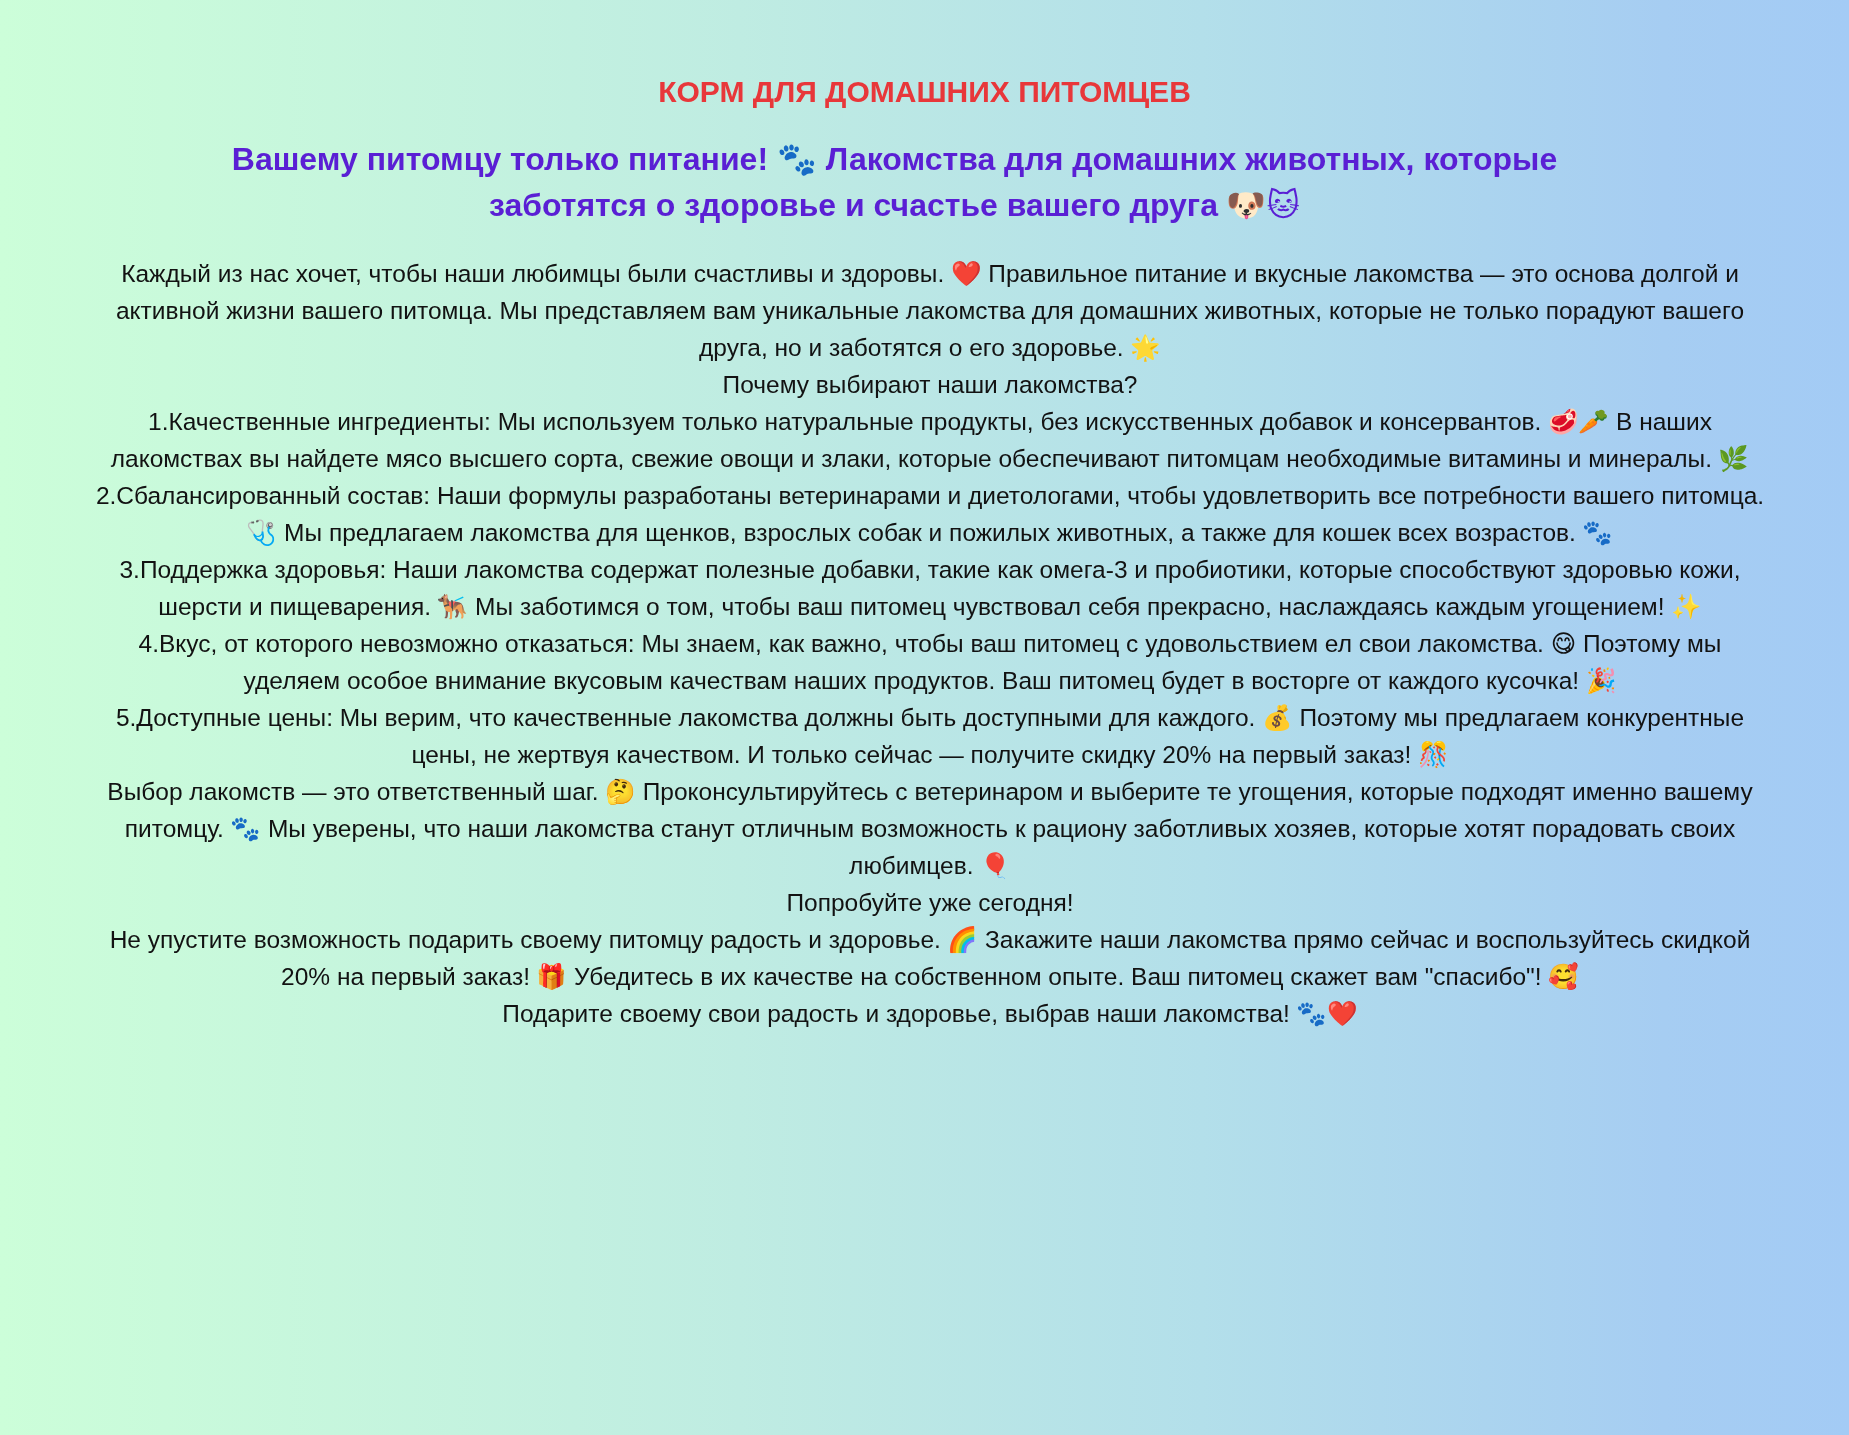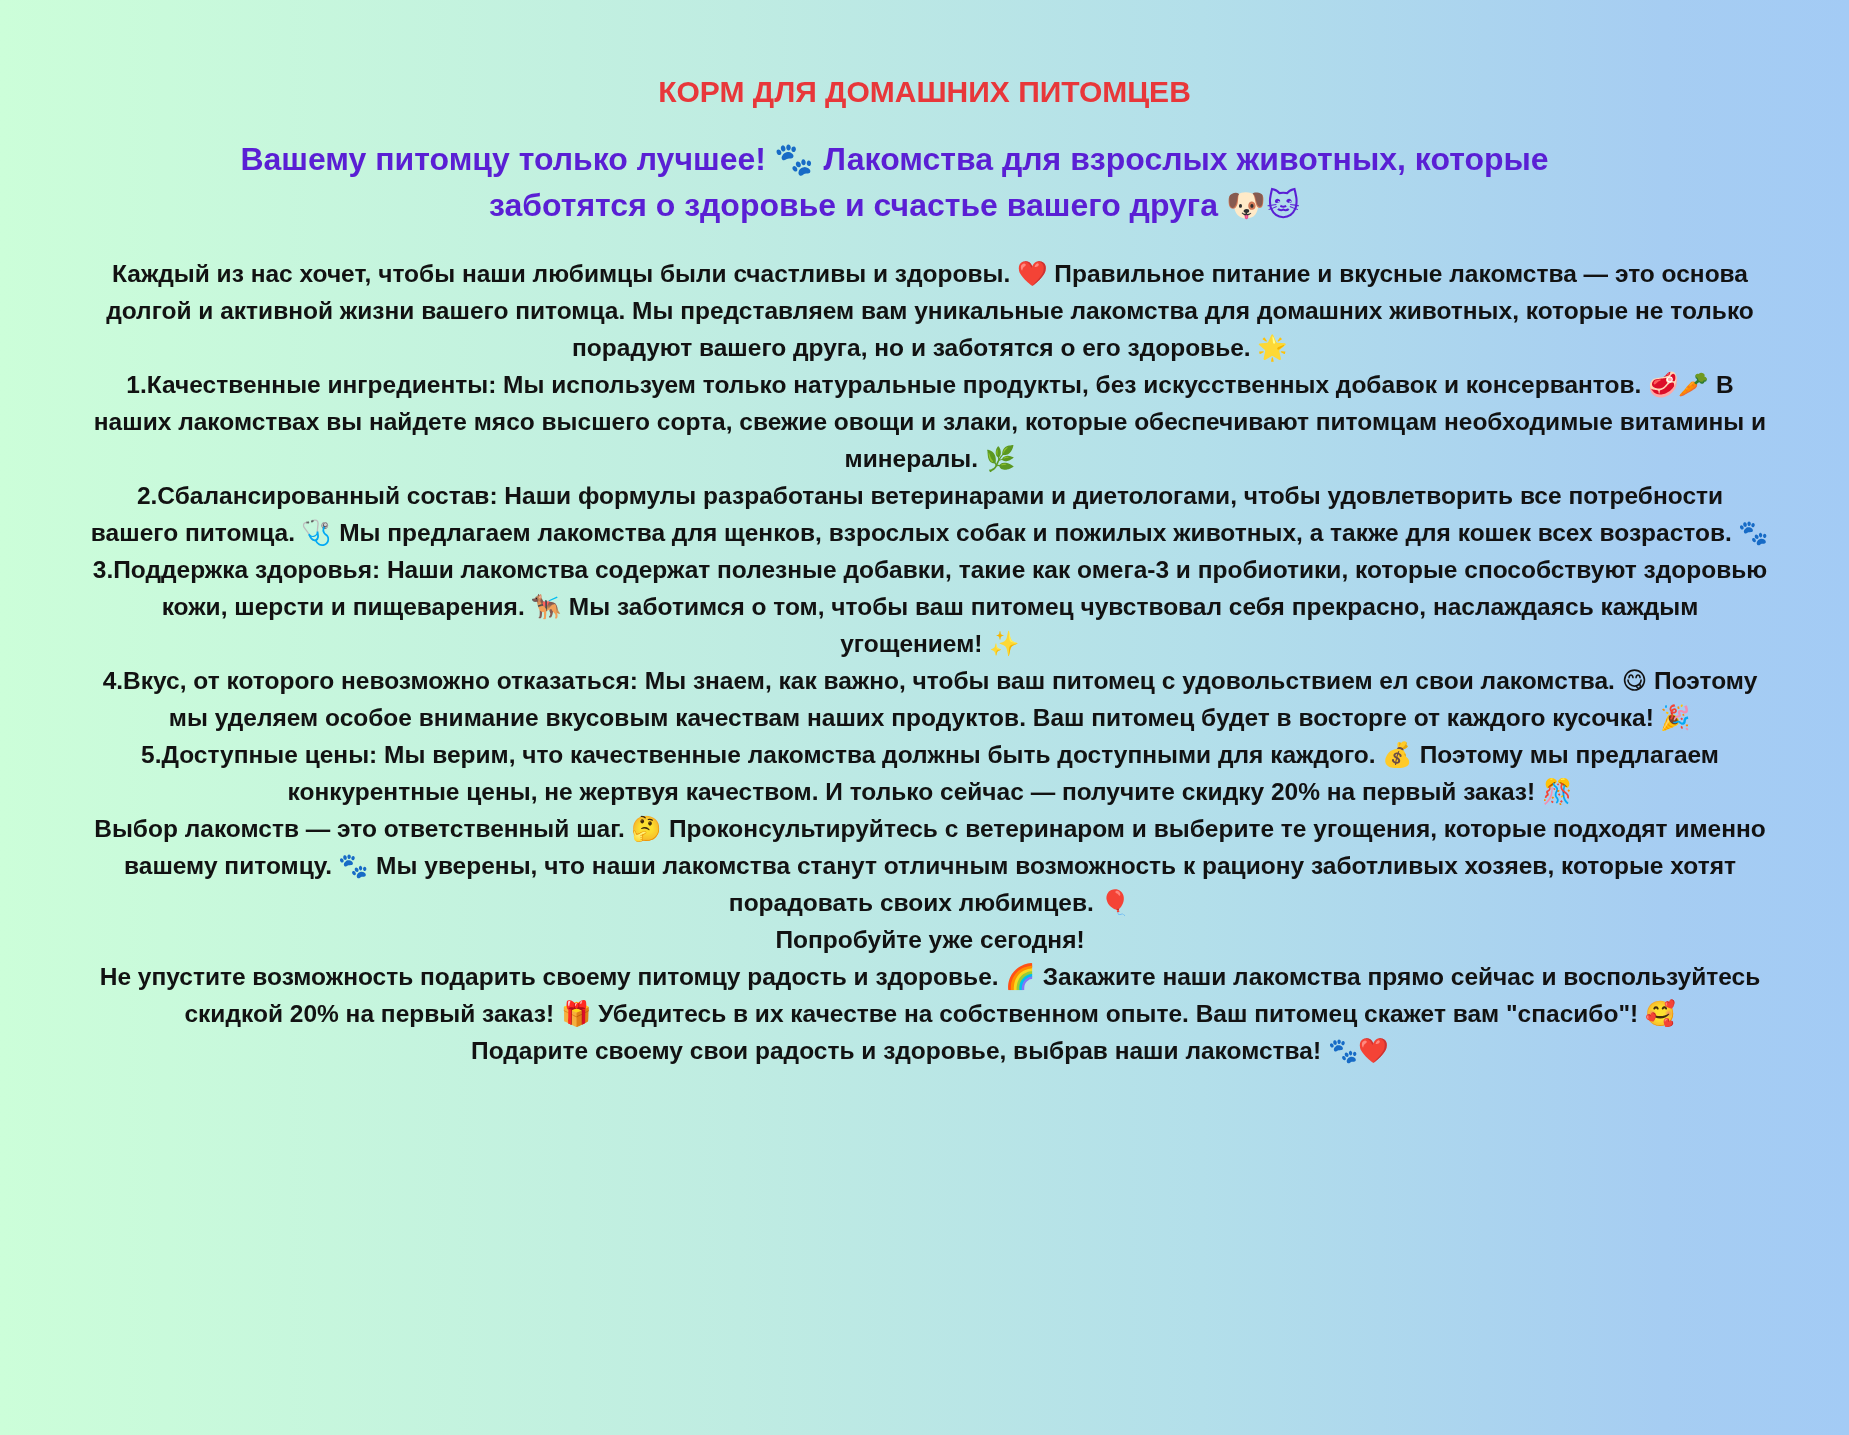--- a/index.html
+++ b/index.html
@@ -41,38 +41,39 @@
       font-size: 32px;
       line-height: 46px;
       margin: 0;
     }
     .body {
       position: absolute;
       top: 255px;
       left: 90px;
       width: 1680px;
       text-align: center;
-      font-weight: bold;
+      font-weight: normal;
       font-size: 24.5px;
       line-height: 37px;
       margin: 0;
     }
     .body p {
       margin: 0;
     }
   </style>
 </head>
 <body>
 
 <div class="page">
   <h1 class="title" style="color:#e8373a;">КОРМ ДЛЯ ДОМАШНИХ ПИТОМЦЕВ</h1>
-  <h2 class="subtitle" style="color:#5a1fd4;">Вашему питомцу только лучшее! 🐾 Лакомства для взрослых животных, которые заботятся о здоровье и счастье вашего друга 🐶🐱</h2>
+  <h2 class="subtitle" style="color:#5a1fd4;">Вашему питомцу только питание! 🐾 Лакомства для домашних животных, которые заботятся о здоровье и счастье вашего друга 🐶🐱</h2>
 
   <div class="body">
     <p>Каждый из нас хочет, чтобы наши любимцы были счастливы и здоровы. ❤️ Правильное питание и вкусные лакомства — это основа долгой и активной жизни вашего питомца. Мы представляем вам уникальные лакомства для домашних животных, которые не только порадуют вашего друга, но и заботятся о его здоровье. 🌟</p>
+    <p>Почему выбирают наши лакомства?</p>
     <p>1.Качественные ингредиенты: Мы используем только натуральные продукты, без искусственных добавок и консервантов. 🥩🥕 В наших лакомствах вы найдете мясо высшего сорта, свежие овощи и злаки, которые обеспечивают питомцам необходимые витамины и минералы. 🌿</p>
     <p>2.Сбалансированный состав: Наши формулы разработаны ветеринарами и диетологами, чтобы удовлетворить все потребности вашего питомца. 🩺 Мы предлагаем лакомства для щенков, взрослых собак и пожилых животных, а также для кошек всех возрастов. 🐾</p>
     <p>3.Поддержка здоровья: Наши лакомства содержат полезные добавки, такие как омега-3 и пробиотики, которые способствуют здоровью кожи, шерсти и пищеварения. 🐕‍🦺 Мы заботимся о том, чтобы ваш питомец чувствовал себя прекрасно, наслаждаясь каждым угощением! ✨</p>
     <p>4.Вкус, от которого невозможно отказаться: Мы знаем, как важно, чтобы ваш питомец с удовольствием ел свои лакомства. 😋 Поэтому мы уделяем особое внимание вкусовым качествам наших продуктов. Ваш питомец будет в восторге от каждого кусочка! 🎉</p>
     <p>5.Доступные цены: Мы верим, что качественные лакомства должны быть доступными для каждого. 💰 Поэтому мы предлагаем конкурентные цены, не жертвуя качеством. И только сейчас — получите скидку 20% на первый заказ! 🎊</p>
     <p>Выбор лакомств — это ответственный шаг. 🤔 Проконсультируйтесь с ветеринаром и выберите те угощения, которые подходят именно вашему питомцу. 🐾 Мы уверены, что наши лакомства станут отличным возможность к рациону заботливых хозяев, которые хотят порадовать своих любимцев. 🎈</p>
     <p>Попробуйте уже сегодня!</p>
     <p>Не упустите возможность подарить своему питомцу радость и здоровье. 🌈 Закажите наши лакомства прямо сейчас и воспользуйтесь скидкой 20% на первый заказ! 🎁 Убедитесь в их качестве на собственном опыте. Ваш питомец скажет вам "спасибо"! 🥰</p>
     <p>Подарите своему свои радость и здоровье, выбрав наши лакомства! 🐾❤️</p>
   </div>

